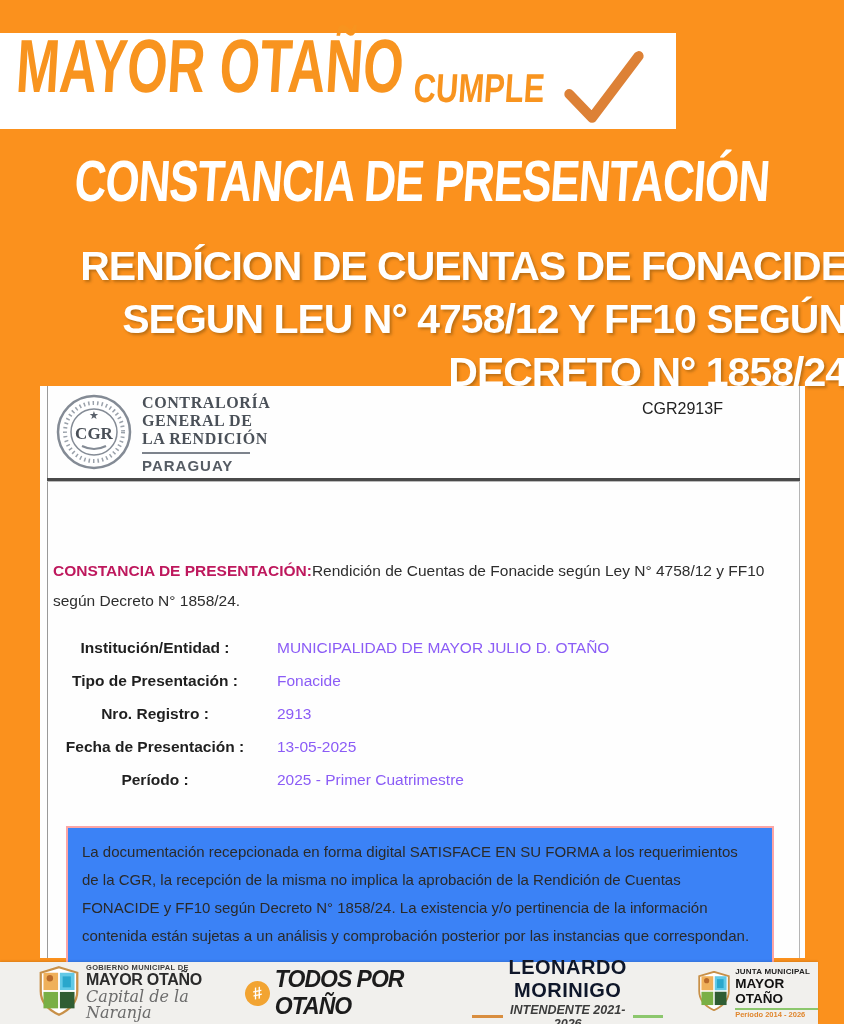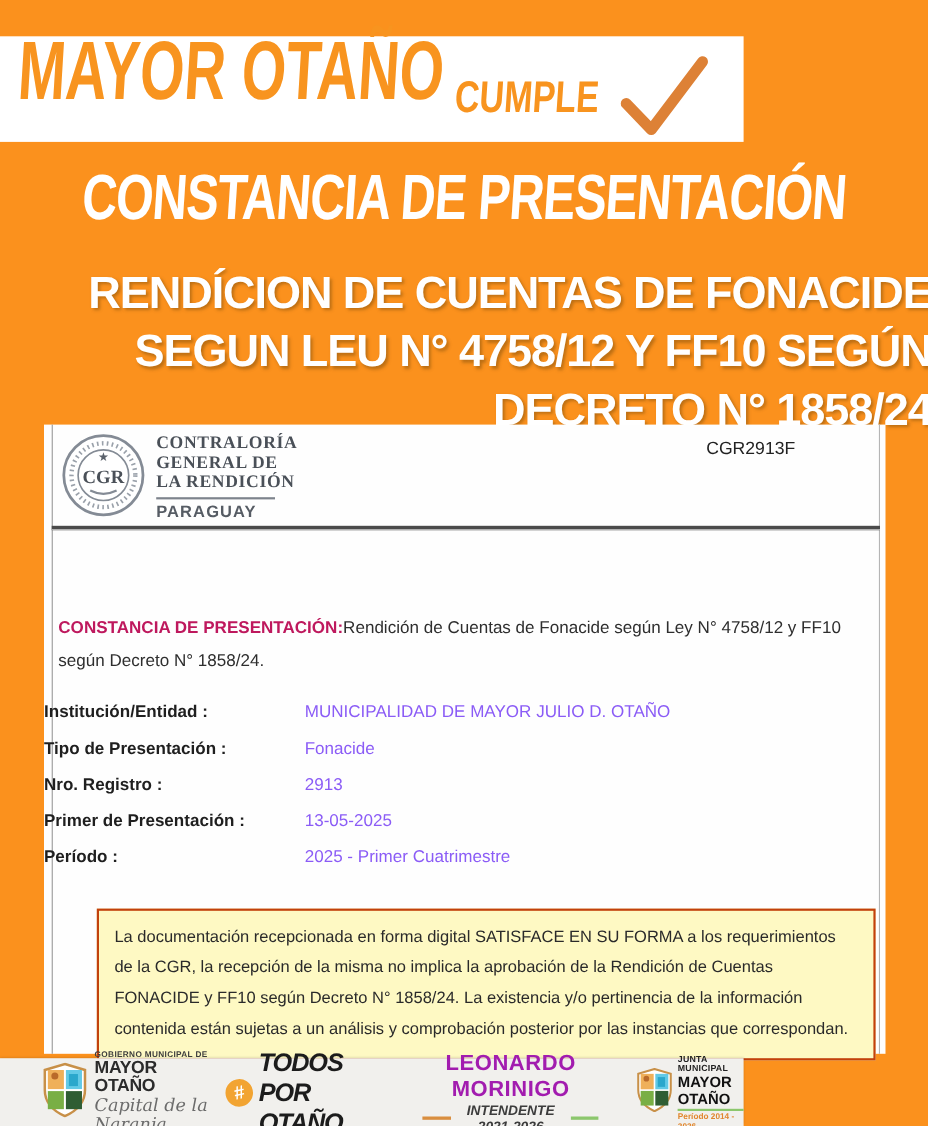--- a/index.html
+++ b/index.html
@@ -35,40 +35,40 @@
     color:#565C64;letter-spacing:1px;}
   .form-code{position:absolute;left:602px;top:14px;font-size:16px;color:#222;}
   .doc-rule{position:absolute;left:7px;right:5px;top:92px;height:3px;background:#4a4a4a;border-bottom:1px solid #bbb;}
 
   .system-title{position:absolute;left:0;right:0;top:118px;text-align:center;font-size:15.5px;color:#2e2e2e;}
   .intro{position:absolute;left:13px;right:20px;top:170px;font-size:15.5px;line-height:30px;color:#2e2e2e;}
   .intro b{color:#be185d;}
 
   .fields{position:absolute;left:0;top:252px;right:0;}
   .field-row{display:flex;margin-bottom:14px;font-size:15.5px;line-height:19px;}
-  .field-label{width:230px;text-align:left;font-weight:bold;color:#1f1f1f;flex:0 0 auto;}
+  .field-label{width:230px;text-align:center;font-weight:bold;color:#1f1f1f;flex:0 0 auto;}
   .field-value{margin-left:7px;color:#8b5cf6;}
 
-  .disclaimer{position:absolute;left:48px;top:440px;width:676px;border:2px solid #c2410c;
-    padding:10px 14px 12px 14px;font-size:15px;line-height:28px;color:#2a2a2a;background:#fef9c3;}
-
-  
-  .footer{position:absolute;left:0;bottom:0;width:676px;height:62px;background:#F1F0ED;
+  .disclaimer{position:absolute;left:26px;top:440px;width:676px;border:2px solid #fca5a5;
+    padding:10px 14px 12px 14px;font-size:15px;line-height:28px;color:#2a2a2a;background:#3b82f6;}
+
+  
+  .footer{position:absolute;left:0;bottom:0;width:818px;height:62px;background:#F1F0ED;
     display:flex;align-items:center;box-shadow:0 -1px 2px rgba(0,0,0,0.12);}
   .gov-block{margin-left:6px;line-height:1.05;}
   .gov-l1{font-size:7.5px;font-weight:bold;color:#3d3d3d;letter-spacing:0.3px;}
   .gov-l2{font-size:16px;font-weight:bold;color:#2b2b2b;letter-spacing:-0.3px;}
   .gov-l3{font-family:"DejaVu Serif", serif;font-style:italic;font-size:16px;color:#6b6b6b;}
   .shield1{margin-left:38px;flex:0 0 auto;}
   .hash-badge{margin-left:16px;width:25px;height:25px;border-radius:50%;background:#F2A432;
     color:#fff;font-weight:bold;font-size:17px;display:flex;align-items:center;justify-content:center;
     transform:rotate(-12deg);flex:0 0 auto;}
   .slogan{margin-left:5px;font-size:23px;font-weight:bold;font-style:italic;color:#1c1c1c;letter-spacing:-1px;}
   .mayor-block{margin-left:24px;text-align:center;}
-  .mayor-name{font-size:20px;font-weight:bold;color:#a21caf;letter-spacing:0.5px;}
+  .mayor-name{font-size:20px;font-weight:bold;color:#0f172a;letter-spacing:0.5px;}
   .mayor-term{display:flex;align-items:center;justify-content:center;margin-top:1px;}
   .term-line-orange{width:36px;height:3px;background:#D98E3F;margin-right:4px;}
   .term-line-green{width:36px;height:3px;background:#8CC76D;margin-left:4px;}
   .term-text{font-size:12.5px;font-weight:bold;font-style:italic;color:#3c3c3c;}
   .shield2{margin-left:34px;flex:0 0 auto;}
   .council-block{margin-left:4px;line-height:1.15;}
   .council-l1{font-size:8px;font-weight:bold;color:#222;letter-spacing:0.2px;}
   .council-l2{font-size:13.5px;font-weight:bold;color:#111;border-bottom:2px solid #8CC76D;display:inline-block;padding-bottom:1px;}
   .council-l3{font-size:7.5px;font-weight:bold;color:#E0862D;margin-top:1px;}
 </style>
@@ -131,21 +131,21 @@
       </div>
       <div class="field-row">
         <div class="field-label">Tipo de Presentación :</div>
         <div class="field-value">Fonacide</div>
       </div>
       <div class="field-row">
         <div class="field-label">Nro. Registro :</div>
         <div class="field-value">2913</div>
       </div>
       <div class="field-row">
-        <div class="field-label">Primer de Presentación :</div>
+        <div class="field-label">Fecha de Presentación :</div>
         <div class="field-value">13-05-2025</div>
       </div>
       <div class="field-row">
         <div class="field-label">Período :</div>
         <div class="field-value">2025 - Primer Cuatrimestre</div>
       </div>
     </div>
 
     <div class="disclaimer">La documentación recepcionada en forma digital SATISFACE EN SU FORMA a los requerimientos de la CGR, la recepción de la misma no implica la aprobación de la Rendición de Cuentas FONACIDE y FF10 según Decreto N° 1858/24. La existencia y/o pertinencia de la información contenida están sujetas a un análisis y comprobación posterior por las instancias que correspondan.</div>
   </div>

